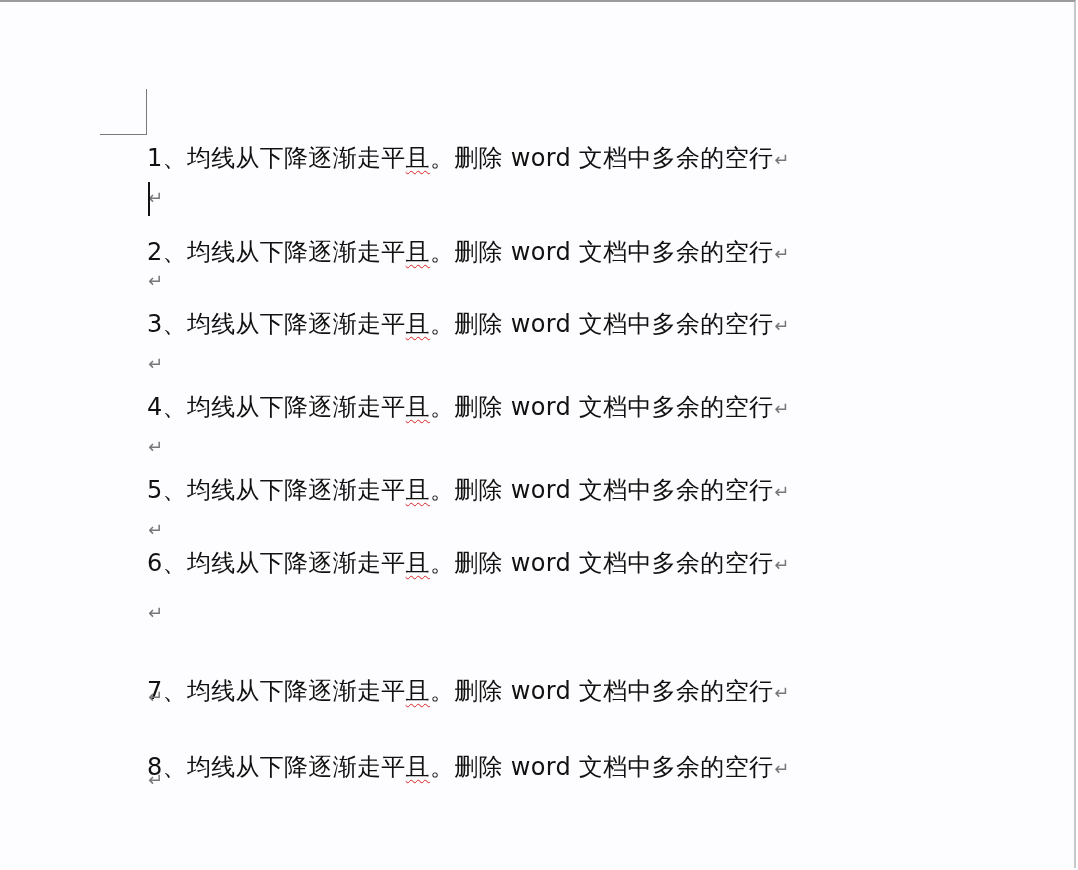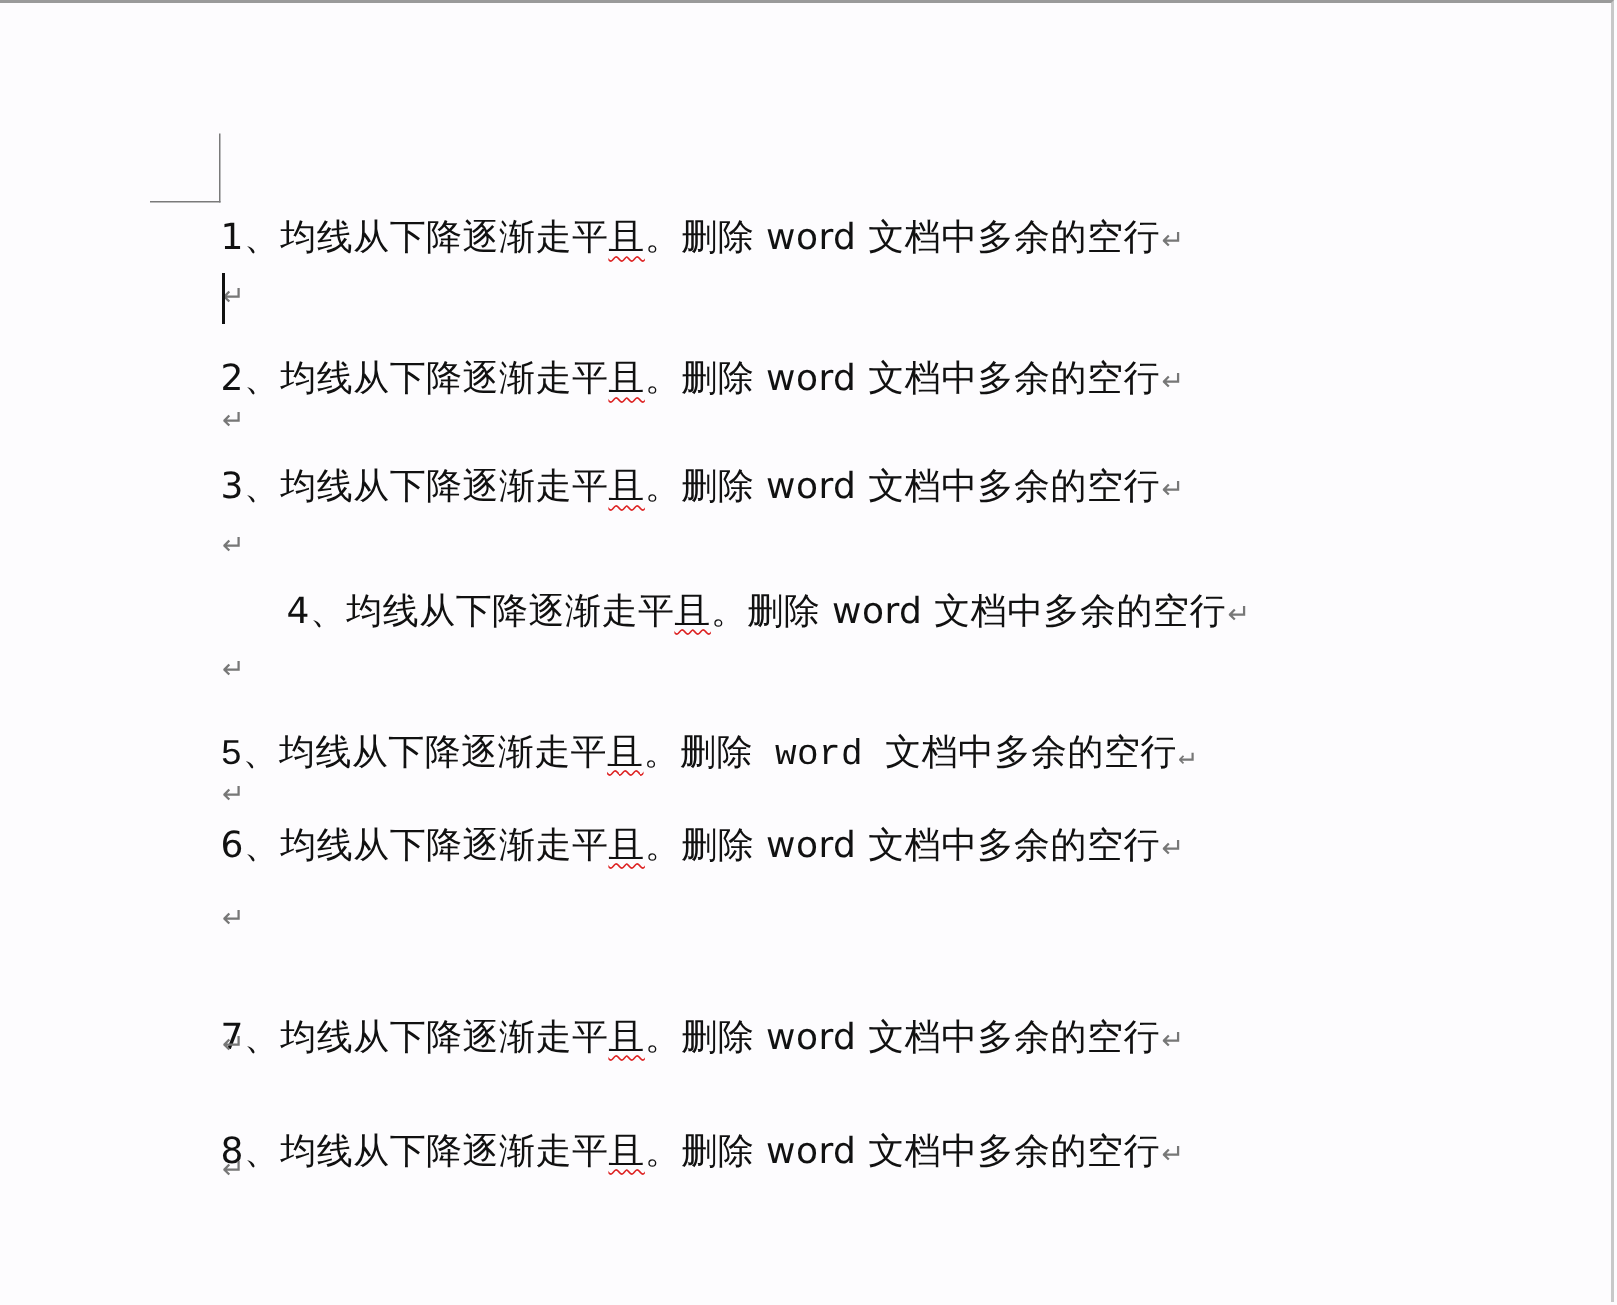--- a/index.html
+++ b/index.html
@@ -38,23 +38,23 @@
 <div class="corner-v"></div>
 <div class="corner-h"></div>
 
 <div id="doc">
     <div class="line" style="top: 140px;"><span>1、</span><span>均线从下降逐渐走平</span><span class="squiggle">且</span><span>。删除 word 文档中多余的空行</span><span class="pilcrow">↵</span></div>
     <div class="empty" style="top: 186px;">↵</div>
     <div class="line" style="top: 234px;"><span>2、</span><span>均线从下降逐渐走平</span><span class="squiggle">且</span><span>。删除 word 文档中多余的空行</span><span class="pilcrow">↵</span></div>
     <div class="empty" style="top: 269px;">↵</div>
     <div class="line" style="top: 306px;"><span>3、</span><span>均线从下降逐渐走平</span><span class="squiggle">且</span><span>。删除 word 文档中多余的空行</span><span class="pilcrow">↵</span></div>
     <div class="empty" style="top: 352px;">↵</div>
-    <div class="line" style="top: 389px; margin-left: 44px;"><span>4、</span><span>均线从下降逐渐走平</span><span class="squiggle">且</span><span>。删除 word 文档中多余的空行</span><span class="pilcrow">↵</span></div>
+    <div class="line" style="top: 389px;"><span>4、</span><span>均线从下降逐渐走平</span><span class="squiggle">且</span><span>。删除 word 文档中多余的空行</span><span class="pilcrow">↵</span></div>
     <div class="empty" style="top: 435px;">↵</div>
-    <div class="line" style="top: 486px; font-family: Liberation Mono, monospace;"><span>5、</span><span>均线从下降逐渐走平</span><span class="squiggle">且</span><span>。删除 word 文档中多余的空行</span><span class="pilcrow">↵</span></div>
+    <div class="line" style="top: 472px;"><span>5、</span><span>均线从下降逐渐走平</span><span class="squiggle">且</span><span>。删除 word 文档中多余的空行</span><span class="pilcrow">↵</span></div>
     <div class="empty" style="top: 518px;">↵</div>
     <div class="line" style="top: 545px;"><span>6、</span><span>均线从下降逐渐走平</span><span class="squiggle">且</span><span>。删除 word 文档中多余的空行</span><span class="pilcrow">↵</span></div>
     <div class="empty" style="top: 601px;">↵</div>
     <div class="line" style="top: 673px;"><span>7、</span><span>均线从下降逐渐走平</span><span class="squiggle">且</span><span>。删除 word 文档中多余的空行</span><span class="pilcrow">↵</span></div>
     <div class="empty" style="top: 685px;">↵</div>
     <div class="line" style="top: 749px;"><span>8、</span><span>均线从下降逐渐走平</span><span class="squiggle">且</span><span>。删除 word 文档中多余的空行</span><span class="pilcrow">↵</span></div>
     <div class="empty" style="top: 768px;">↵</div>
   </div>
 <div class="caret"></div>
 

